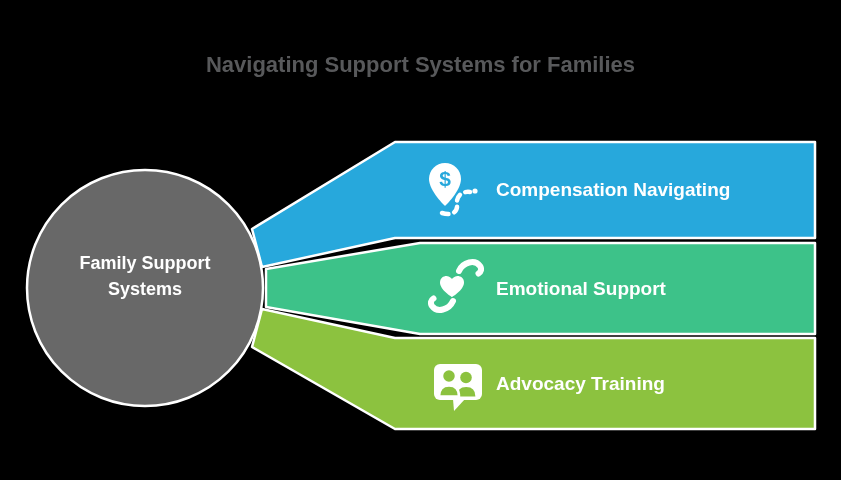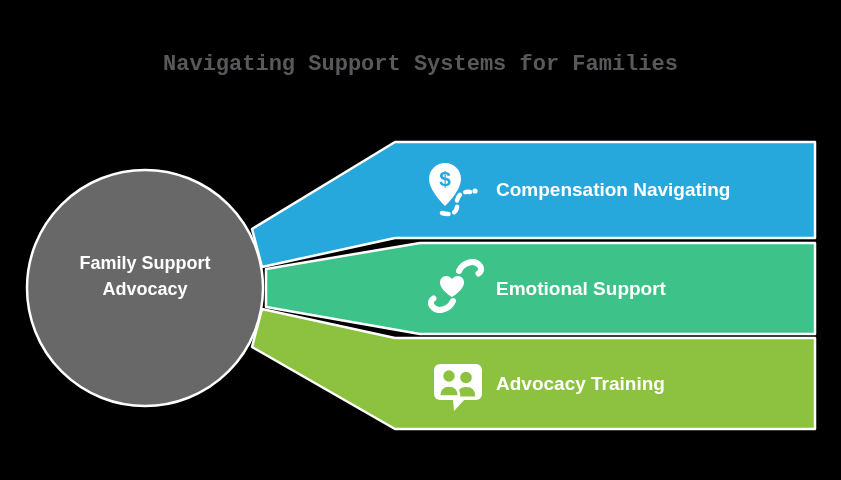--- a/index.html
+++ b/index.html
@@ -1,19 +1,19 @@
 <!DOCTYPE html>
 <html style="--bg: #000000; --circle: #686868; --title: #58595b; --outline: #ffffff; --branch-0: #27a8dc; --branch-1: #3dc289; --branch-2: #8cc23f;"><head>
 <meta charset="utf-8">
 <style>
   html,body{margin:0;padding:0;background:#000;}
   .stage{position:relative;width:841px;height:480px;background:var(--bg,#000);overflow:hidden;
          font-family:"Liberation Sans",sans-serif;}
   .title{position:absolute;left:0;top:52px;width:841px;text-align:center;
-         font-size:22px;font-weight:700;letter-spacing:0;color:var(--title,#58595b);font-family:Liberation Mono, monospace;}
+         font-size:22px;font-weight:700;letter-spacing:0;color:var(--title,#58595b);}
   svg.art{position:absolute;left:0;top:0;}
   .ribbon{stroke:var(--outline,#fff);stroke-width:2.5;stroke-linejoin:round;}
   .r0{fill:var(--branch-0,#27a8dc);}
   .r1{fill:var(--branch-1,#3dc289);}
   .r2{fill:var(--branch-2,#8cc23f);}
   .hub{fill:var(--circle,#686868);stroke:var(--outline,#fff);stroke-width:2.5;}
   .hub-label{position:absolute;left:55px;top:250px;width:180px;text-align:center;
              font-size:18px;line-height:1.45;font-weight:700;color:#fff;}
   .band-label{position:absolute;display:flex;align-items:center;
               font-size:19px;font-weight:700;color:#fff;white-space:nowrap;}
@@ -39,21 +39,21 @@
 
   <div class="title">Navigating Support Systems for Families</div>
 
   <svg class="art" viewBox="0 0 841 480" width="841" height="480">
     <polygon class="ribbon r0" points="252,229 395,142 815,142 815,238 395,238 262,267"></polygon>
     <polygon class="ribbon r1" points="266,269 420,243 815,243 815,334 420,334 266,307"></polygon>
     <polygon class="ribbon r2" points="262,309 395,338 815,338 815,429 395,429 252,347"></polygon>
     <circle class="hub" cx="145" cy="288" r="118"></circle>
   </svg>
 
-  <div class="hub-label">Family Support Advocacy</div>
+  <div class="hub-label">Family Support Systems</div>
 
   <svg class="icon ic0" viewBox="0 0 56 56">
     <path class="white-fill" d="M17 1 C8 1 1 8 1 17 C1 29 17 44 17 44 C17 44 33 29 33 17 C33 8 26 1 17 1 Z"></path>
     <text class="dollar" x="17" y="24" text-anchor="middle">$</text>
     <path class="route" d="M14 51 C24 54 30 50 29 42 C28 34 34 29 42 30"></path>
     <circle class="white-fill" cx="47" cy="29" r="2.6"></circle>
   </svg>
 
   <svg class="icon ic1" viewBox="0 0 56 56">
     <path class="white-fill" d="M24 39 C24 39 12 32 12 24.5 C12 20 15.5 18 18.5 18 C21.5 18 24 21 24 21

